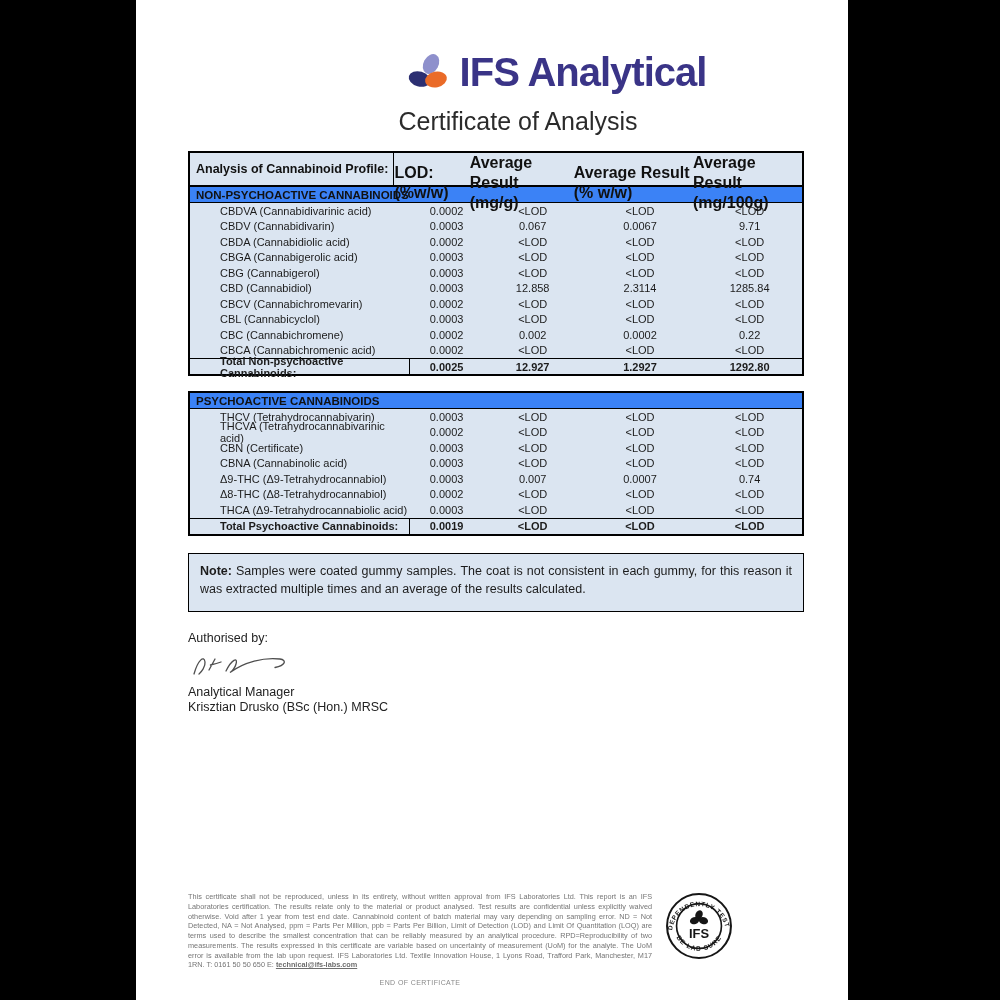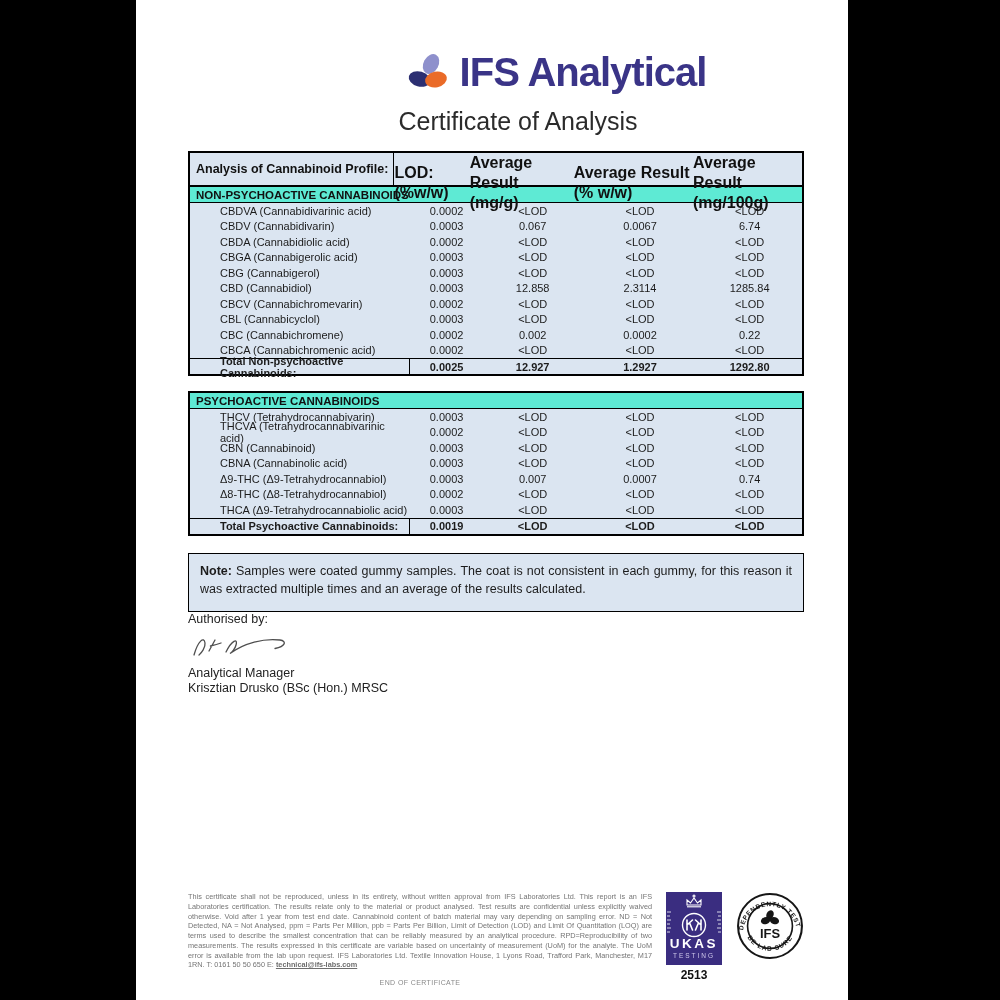--- a/index.html
+++ b/index.html
@@ -11,41 +11,41 @@
   
   .brand-row { display:flex; align-items:center; justify-content:center; gap:10px; transform:translateX(60px); height:52px; }
   .brand-name { font-size:40px; font-weight:bold; color:var(--brand_indigo,#3a3487); letter-spacing:-1px; }
   .doc-title { text-align:center; transform:translateX(22px); font-size:25px; color:#2b2b2b; margin-top:9px; margin-bottom:15px; }
 
   
   .tbl { border:2px solid #000; width:616px; }
   .tbl-header { display:flex; background:var(--table_blue,#dbe5f1); border-bottom:2px solid #000; height:34px; font-weight:bold; color:#111; }
   .h-name { width:33.4%; display:flex; align-items:center; padding-left:6px; font-size:12.5px; border-right:1.5px solid #000; }
   .h-col { display:flex; flex-direction:column; justify-content:center; text-align:left; font-size:16px; line-height:1.25;margin-top:28px; }
-  .section-row { background:#5eead4; font-weight:bold; font-size:11.5px; color:#111; padding:1.5px 6px; border-bottom:1.5px solid #000; }
+  .section-row { background:#3b82f6; font-weight:bold; font-size:11.5px; color:#111; padding:1.5px 6px; border-bottom:1.5px solid #000; }
   .tbody { background:var(--table_blue,#dbe5f1); }
   .trow { display:flex; align-items:center; height:15.5px; font-size:11px; color:#1c1c1c;padding-left:24px; }
   .trow.total { font-weight:bold; border-top:1px solid #000; height:16px; }
   .trow.total .c-name { border-right:1.5px solid #000; height:100%; display:flex; align-items:center; }
   .cell { display:block; }
   .c-name { width:33.4%; text-align:left; padding-left:6px; }
   .c-lod { width:12.3%; text-align:center; }
   .c-mgg { width:17.0%; text-align:center; }
   .c-pct { width:19.5%; text-align:center; }
   .c-mg100 { width:17.8%; text-align:center; }
   .w-lod { width:12.3%; } .w-mgg { width:17.0%; } .w-pct { width:19.5%; } .w-mg100 { width:17.8%; }
   .tbl-gap { height:15px; }
 
   
   .method-box { margin-top:17px; width:616px; background:var(--table_blue,#dbe5f1); border:1.5px solid #000;
                 padding:8px 11px 12px 11px; font-size:12.5px; line-height:1.5; color:#1c1c1c; text-align:justify; }
   .method-box p + p { margin-top:34px; }
 
   
-  .auth { font-size:12.5px; color:#222; }
+  .auth { margin-top:19px; font-size:12.5px; color:#222; }
   .auth .sig { margin:5px 0 2px 0; }
   .auth .role, .auth .name { font-size:12.5px; line-height:1.18; color:#222; }
 
   
   .footer { margin-top:auto; padding-bottom:14px; display:flex; gap:13px; align-items:flex-start; }
   .fineprint-col { width:464px; }
   .fineprint { font-size:7.3px; line-height:1.33; color:#757575; text-align:justify; }
   .fineprint a { color:#6e6e6e; text-decoration:underline;font-weight:bold; }
   .end-note { text-align:center; font-size:7px; letter-spacing:.4px; color:#8a8a8a; margin-top:9px; }
   .page-num { font-size:9px; color:#666; margin-top:3px; }
@@ -95,21 +95,21 @@
             <span class="cell c-lod">0.0002</span>
             <span class="cell c-mgg">&lt;LOD</span>
             <span class="cell c-pct">&lt;LOD</span>
             <span class="cell c-mg100">&lt;LOD</span>
           </div>
           <div class="trow data">
             <span class="cell c-name">CBDV (Cannabidivarin)</span>
             <span class="cell c-lod">0.0003</span>
             <span class="cell c-mgg">0.067</span>
             <span class="cell c-pct">0.0067</span>
-            <span class="cell c-mg100">6.74</span>
+            <span class="cell c-mg100">9.71</span>
           </div>
           <div class="trow data">
             <span class="cell c-name">CBDA (Cannabidiolic acid)</span>
             <span class="cell c-lod">0.0002</span>
             <span class="cell c-mgg">&lt;LOD</span>
             <span class="cell c-pct">&lt;LOD</span>
             <span class="cell c-mg100">&lt;LOD</span>
           </div>
           <div class="trow data">
             <span class="cell c-name">CBGA (Cannabigerolic acid)</span>
@@ -183,21 +183,21 @@
             <span class="cell c-mg100">&lt;LOD</span>
           </div>
           <div class="trow data">
             <span class="cell c-name">THCVA (Tetrahydrocannabivarinic acid)</span>
             <span class="cell c-lod">0.0002</span>
             <span class="cell c-mgg">&lt;LOD</span>
             <span class="cell c-pct">&lt;LOD</span>
             <span class="cell c-mg100">&lt;LOD</span>
           </div>
           <div class="trow data">
-            <span class="cell c-name">CBN (Cannabinoid)</span>
+            <span class="cell c-name">CBN (Certificate)</span>
             <span class="cell c-lod">0.0003</span>
             <span class="cell c-mgg">&lt;LOD</span>
             <span class="cell c-pct">&lt;LOD</span>
             <span class="cell c-mg100">&lt;LOD</span>
           </div>
           <div class="trow data">
             <span class="cell c-name">CBNA (Cannabinolic acid)</span>
             <span class="cell c-lod">0.0003</span>
             <span class="cell c-mgg">&lt;LOD</span>
             <span class="cell c-pct">&lt;LOD</span>
@@ -249,47 +249,20 @@
       <div class="role">Analytical Manager</div>
       <div class="name">Krisztian Drusko (BSc (Hon.) MRSC</div>
     </div>
 
     <div class="footer">
       <div class="fineprint-col">
         <div class="fineprint"><span>This certificate shall not be reproduced, unless in its entirety, without written approval from IFS Laboratories Ltd. This report is an IFS Laboratories certification. The results relate only to the material or product analysed. Test results are confidential unless explicitly waived otherwise. Void after 1 year from test end date. Cannabinoid content of batch material may vary depending on sampling error. ND = Not Detected, NA = Not Analysed, ppm = Parts Per Million, ppb = Parts Per Billion, Limit of Detection (LOD) and Limit Of Quantitation (LOQ) are terms used to describe the smallest concentration that can be reliably measured by an analytical procedure. RPD=Reproducibility of two measurements. The results expressed in this certificate are variable based on uncertainty of measurement (UoM) for the analyte. The UoM error is available from the lab upon request. IFS Laboratories Ltd. Textile Innovation House, 1 Lyons Road, Trafford Park, Manchester, M17 1RN. T: 0161 50 50 650 E: </span><a href="#">technical@ifs-labs.com</a></div>
         <div class="end-note">END OF CERTIFICATE</div>
       </div>
 
-      <div class="ukas-col">
-        <svg width="56" height="73" viewBox="0 0 56 73">
-          <rect x="0" y="0" width="56" height="73" fill="#3a2d80"></rect>
-
-          <g transform="translate(28,12)" stroke="#fff" fill="none" stroke-width="1.1">
-            <circle cx="0" cy="-8" r="1"></circle>
-            <path d="M-7 1 L-7 -4 L-3.5 -1 L0 -6 L3.5 -1 L7 -4 L7 1 Z"></path>
-            <path d="M-7 2.8 L7 2.8"></path>
-          </g>
-
-          <g transform="translate(28,33)">
-            <circle cx="0" cy="0" r="11.5" fill="none" stroke="#fff" stroke-width="1.4"></circle>
-            <g stroke="#fff" stroke-width="1.6" stroke-linecap="round">
-              <path d="M-7 -5 L-7 5 M-7 0 L-1.5 -5 M-4.5 -2.2 L-1.5 5"></path>
-              <path d="M7 -5 L7 5 M7 0 L1.5 -5 M4.5 -2.2 L1.5 5"></path>
-            </g>
-          </g>
-
-          <g stroke="#fff" stroke-width="0.8">
-            <path d="M1 20h4 M1 24h3 M1 28h4 M1 32h3 M1 36h4 M1 40h3"></path>
-            <path d="M55 20h-4 M55 24h-3 M55 28h-4 M55 32h-3 M55 36h-4 M55 40h-3"></path>
-          </g>
-          <text x="28" y="56" text-anchor="middle" fill="#fff" font-family="Liberation Sans, sans-serif" font-size="13.5" font-weight="bold" letter-spacing="2.5">UKAS</text>
-          <text x="28" y="66" text-anchor="middle" fill="#cfc8ea" font-family="Liberation Sans, sans-serif" font-size="6.5" letter-spacing="2">TESTING</text>
-        </svg>
-        <div class="ukas-num">2513</div>
-      </div>
 
       <svg width="68" height="68" viewBox="0 0 100 100">
         <circle cx="50" cy="50" r="47" fill="#fff" stroke="#161616" stroke-width="3"></circle>
         <circle cx="50" cy="50" r="33" fill="none" stroke="#161616" stroke-width="2.4"></circle>
         <defs>
           <path id="arcTop" d="M 11 54 A 39.5 39.5 0 0 1 89 54"></path>
           <path id="arcBot" d="M 13 57 A 38 38 0 0 0 87 57"></path>
         </defs>
         <text font-family="Liberation Sans, sans-serif" font-size="9.5" font-weight="bold" fill="#161616" letter-spacing="1">
           <textPath href="#arcTop" startOffset="50%" text-anchor="middle">INDEPENDENTLY TESTED</textPath>

